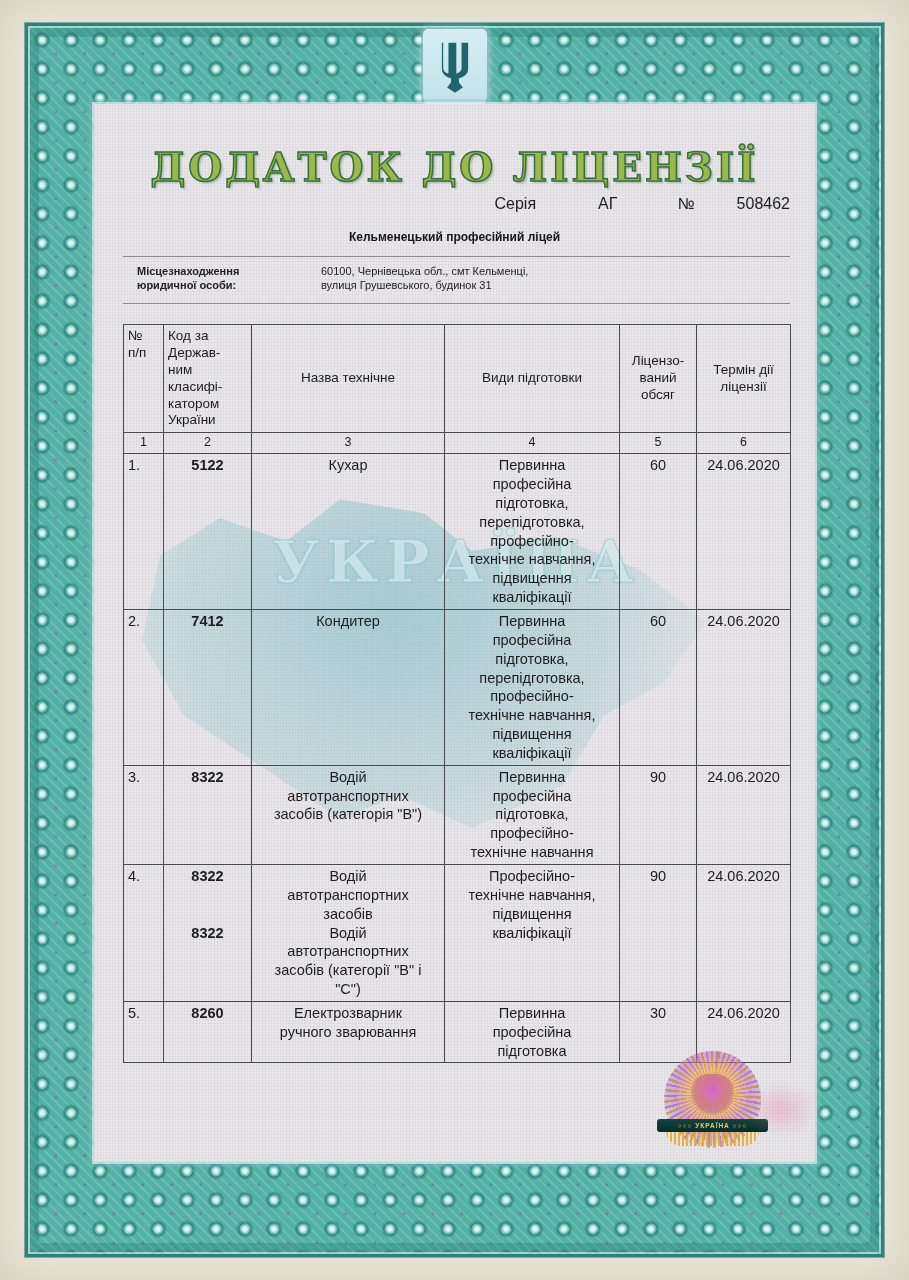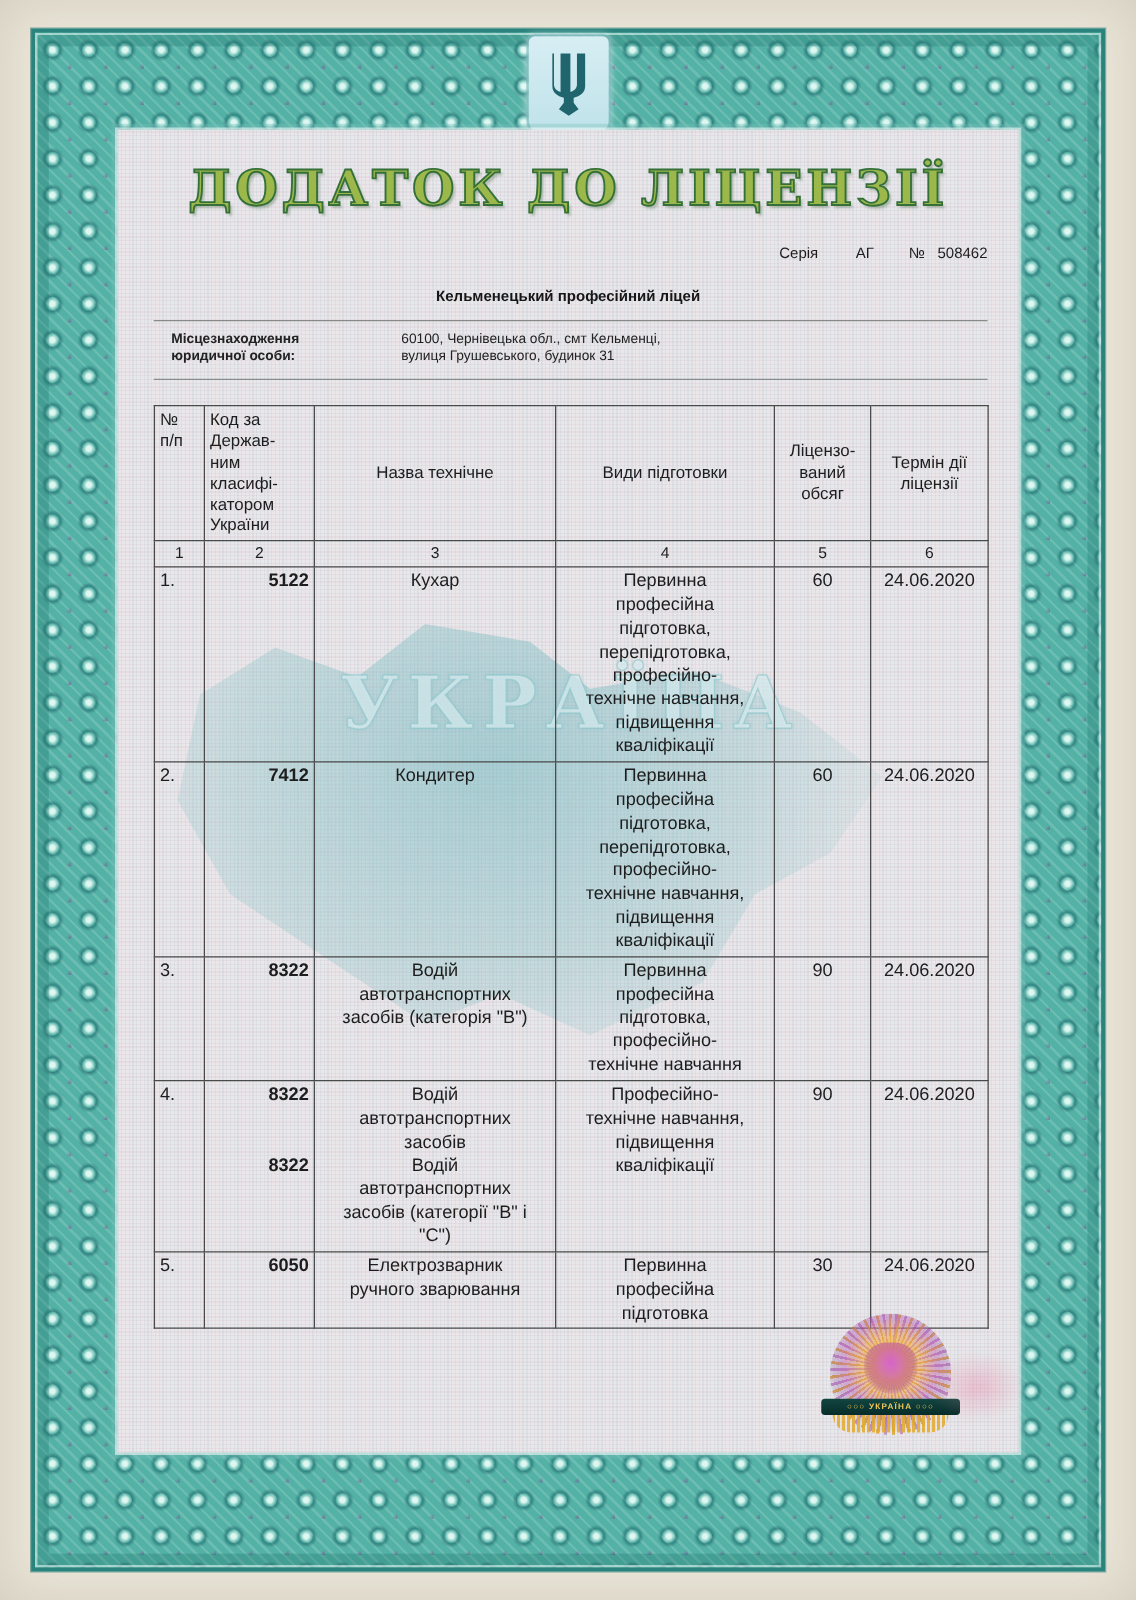--- a/index.html
+++ b/index.html
@@ -47,30 +47,30 @@
   }
   .watermark{
     position:absolute;left:178px;top:424px;
     font-family:"DejaVu Serif",serif;font-weight:700;font-size:58px;letter-spacing:7px;
     color:rgba(240,250,252,.55);
     -webkit-text-stroke:1px rgba(140,200,205,.65);
     text-shadow:0 0 3px rgba(120,180,190,.45);
     white-space:nowrap;
   }
   .title{
-    position:absolute;top:24px;left:0;right:0;margin:0;text-align:center;
+    position:absolute;top:24px;left:0;right:0;margin:16px;text-align:center;
     font-family:"DejaVu Serif",serif;font-weight:700;font-size:39px;letter-spacing:3px;
     color:#9db84a;
     -webkit-text-stroke:1.5px #35703a;
     text-shadow:2px 2px 2px rgba(55,100,55,.35);
   }
   .series{
     position:absolute;top:91px;left:0;right:25px;
     display:flex;justify-content:flex-end;align-items:baseline;
-    font-size:12px;color:#1d1d1d;
+    font-size:16px;color:#1d1d1d;gap:32px;
   }
   .series .s1{margin-right:30px;} .series .s2{margin-right:28px;text-align:center;} .series .s3{margin-right:10px;}
   .institution{
     position:absolute;top:126px;left:0;right:0;text-align:center;
     font-weight:700;font-size:12px;color:#161616;
   }
   .loc{
     position:absolute;top:152px;left:29px;right:25px;
     border-top:1px solid #8a8a8a;border-bottom:1px solid #8a8a8a;
     display:flex;padding:7px 0 10px 14px;font-size:11px;line-height:1.3;
@@ -83,21 +83,21 @@
     border-collapse:collapse;table-layout:fixed;
     font-size:14.5px;line-height:1.3;color:#1d1d1d;
   }
   .lic-table thead tr:first-child{height:106px;}
   .hc{border:1px solid #4a4a4a;font-weight:400;font-size:13.5px;line-height:1.25;white-space:pre-line;padding:3px 4px;}
   .hc1,.hc2{text-align:left;vertical-align:top;}
   .hc3,.hc4,.hc5,.hc6{text-align:center;vertical-align:middle;}
   .nc{border:1px solid #4a4a4a;text-align:center;font-size:12.5px;padding:0;height:16px;line-height:15px;}
   .lic-table td{border:1px solid #4a4a4a;padding:2px 4px;white-space:pre-line;vertical-align:top;}
   .col-num{text-align:left;padding-left:5px;}
-  .col-code{text-align:right;font-weight:700;}
+  .col-code{text-align:center;font-weight:700;}
   .col-prof{text-align:center;}
   .col-train,.col-vol,.col-term{text-align:center;}
   
   .seal{
     position:absolute;left:570px;top:947px;width:97px;height:97px;border-radius:50%;
     background:
       radial-gradient(circle at 50% 42%, rgba(250,235,170,.95) 0%, rgba(238,190,80,.9) 18%, rgba(225,160,90,.55) 32%, rgba(170,90,170,.45) 50%, rgba(120,70,150,.25) 62%, transparent 74%),
       repeating-conic-gradient(from 8deg at 50% 45%, rgba(215,160,50,.75) 0deg 3deg, rgba(255,252,240,.15) 3deg 7deg, rgba(150,60,150,.45) 7deg 10deg, rgba(255,252,240,.10) 10deg 14deg);
     filter:saturate(1.15);
   }
@@ -253,21 +253,21 @@
 "С")</td>
             <td class="col-train">Професійно-
 технічне навчання,
 підвищення
 кваліфікації</td>
             <td class="col-vol">90</td>
             <td class="col-term">24.06.2020</td>
           </tr>
           <tr>
             <td class="col-num">5.</td>
-            <td class="col-code">6050</td>
+            <td class="col-code">8260</td>
             <td class="col-prof">Електрозварник
 ручного зварювання</td>
             <td class="col-train">Первинна
 професійна
 підготовка</td>
             <td class="col-vol">30</td>
             <td class="col-term">24.06.2020</td>
           </tr>
         </tbody>
     </table>

